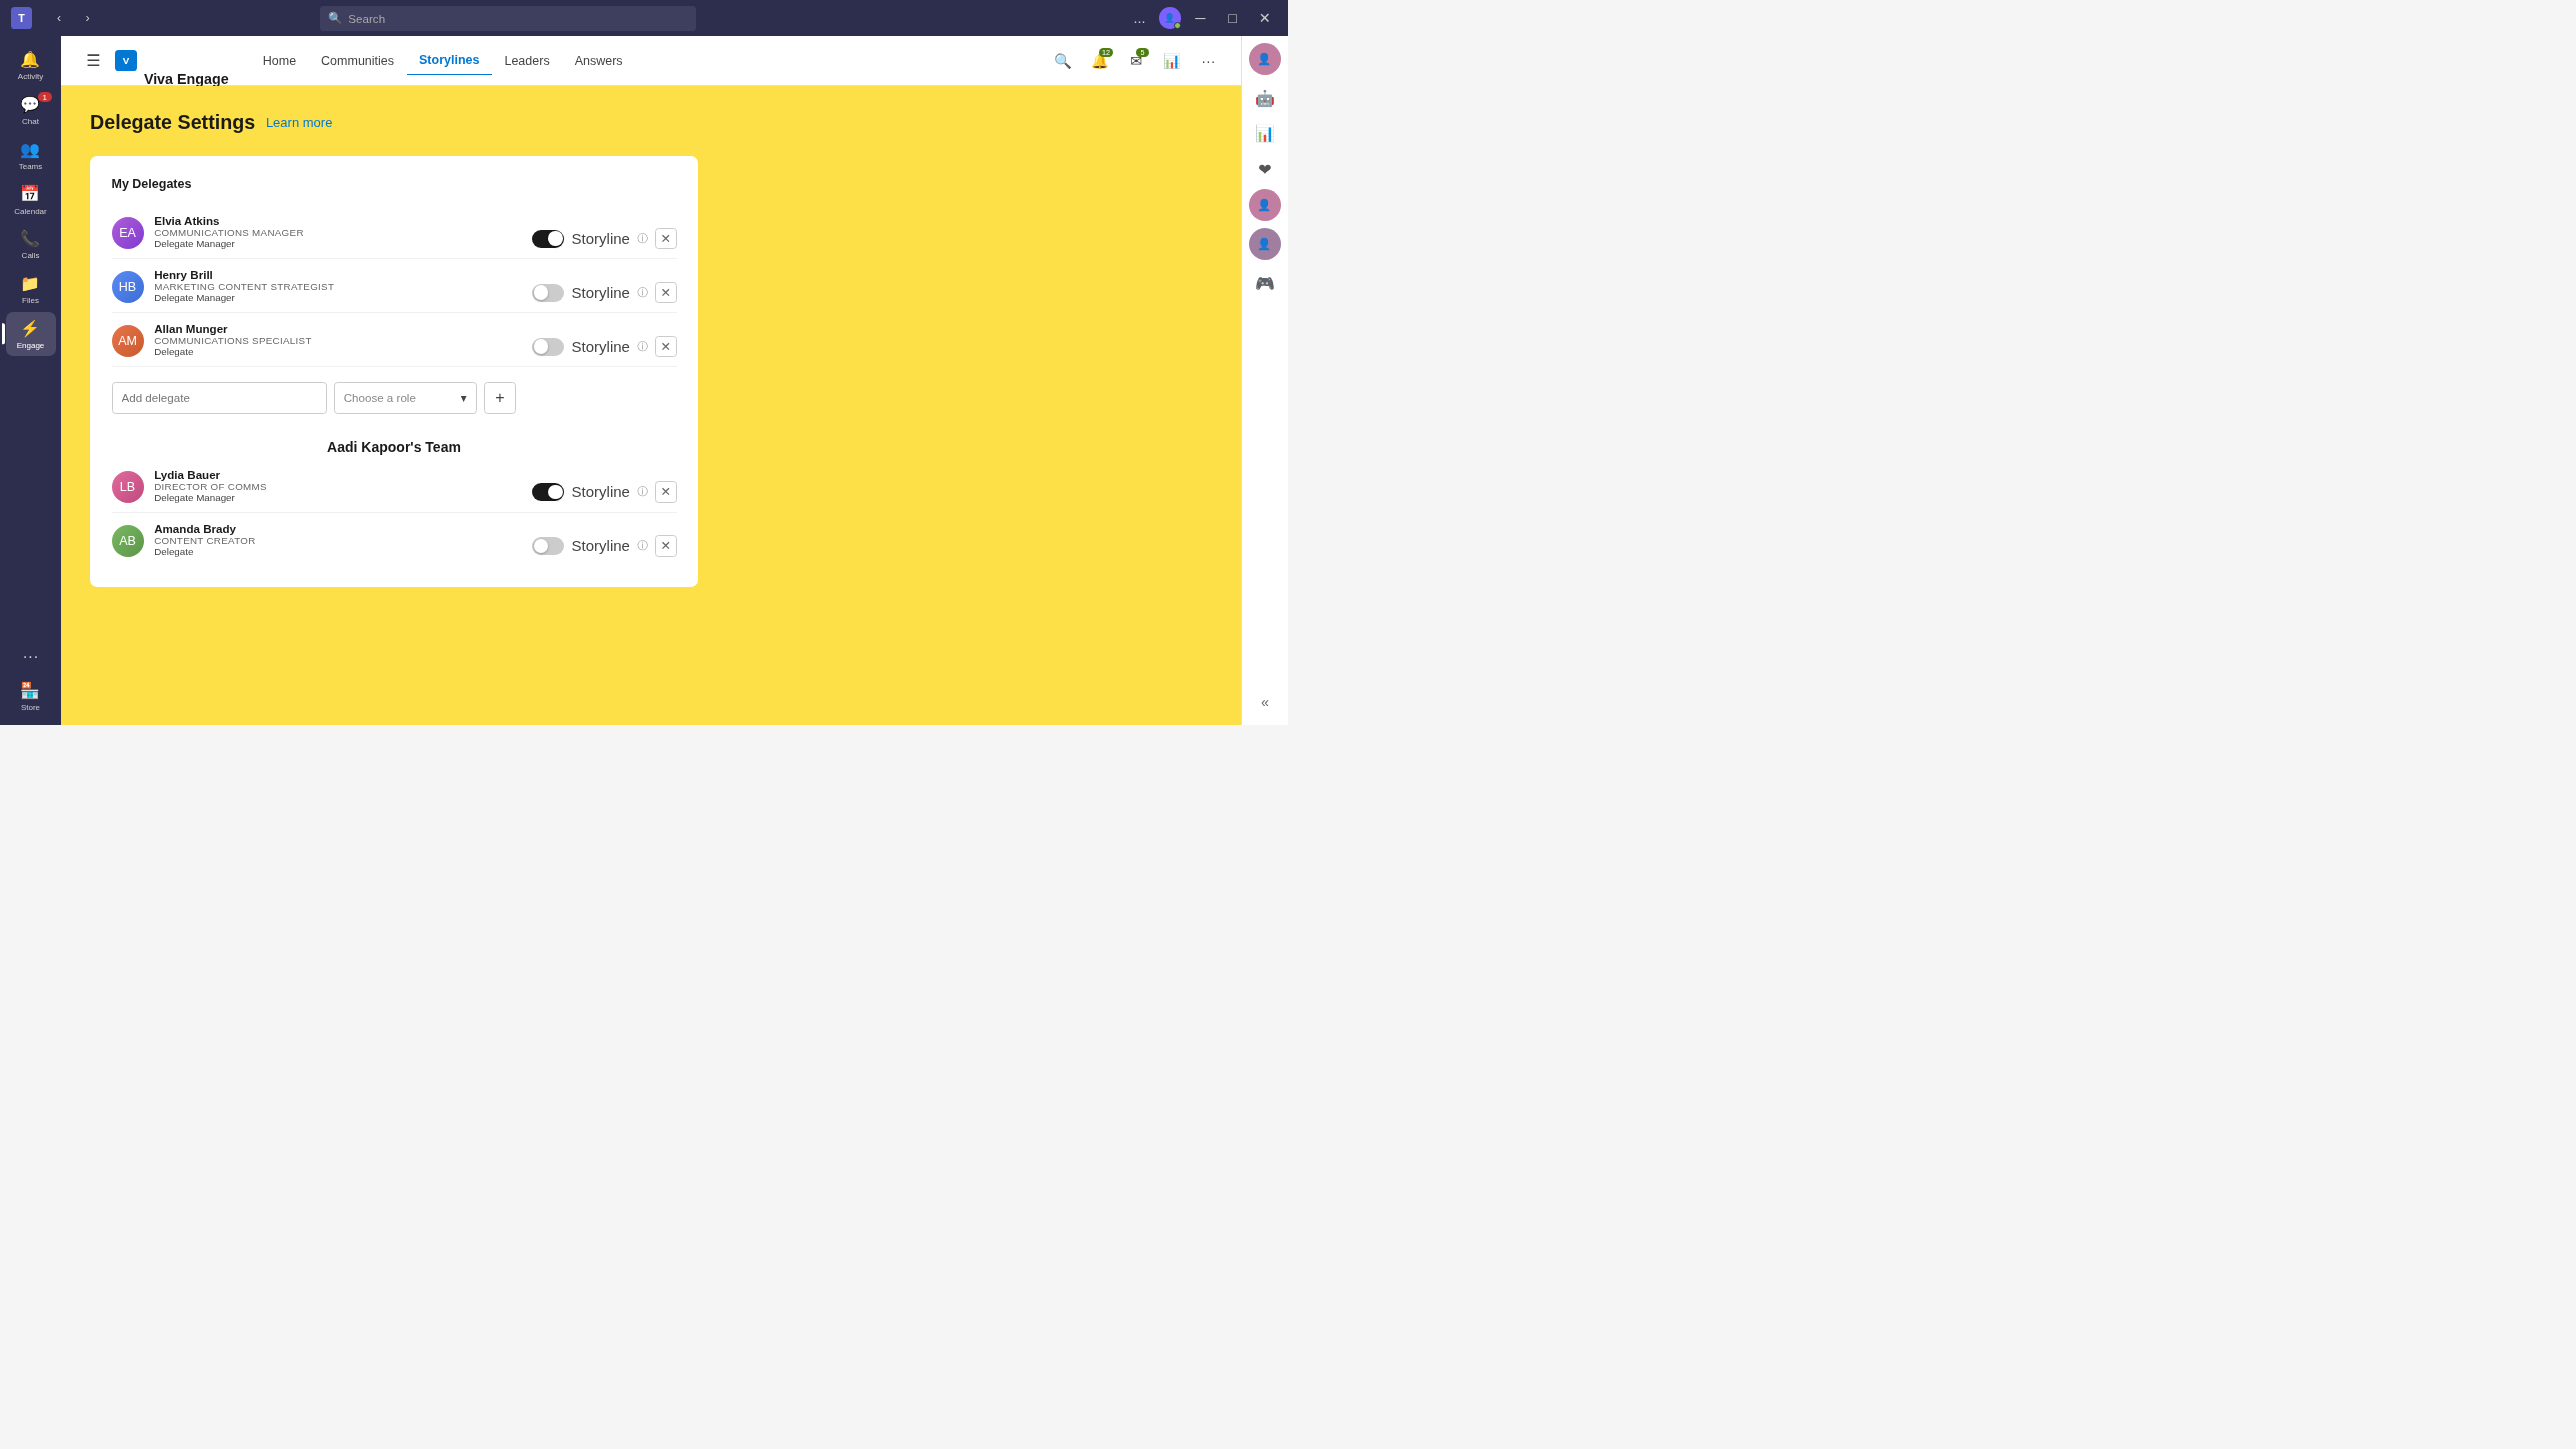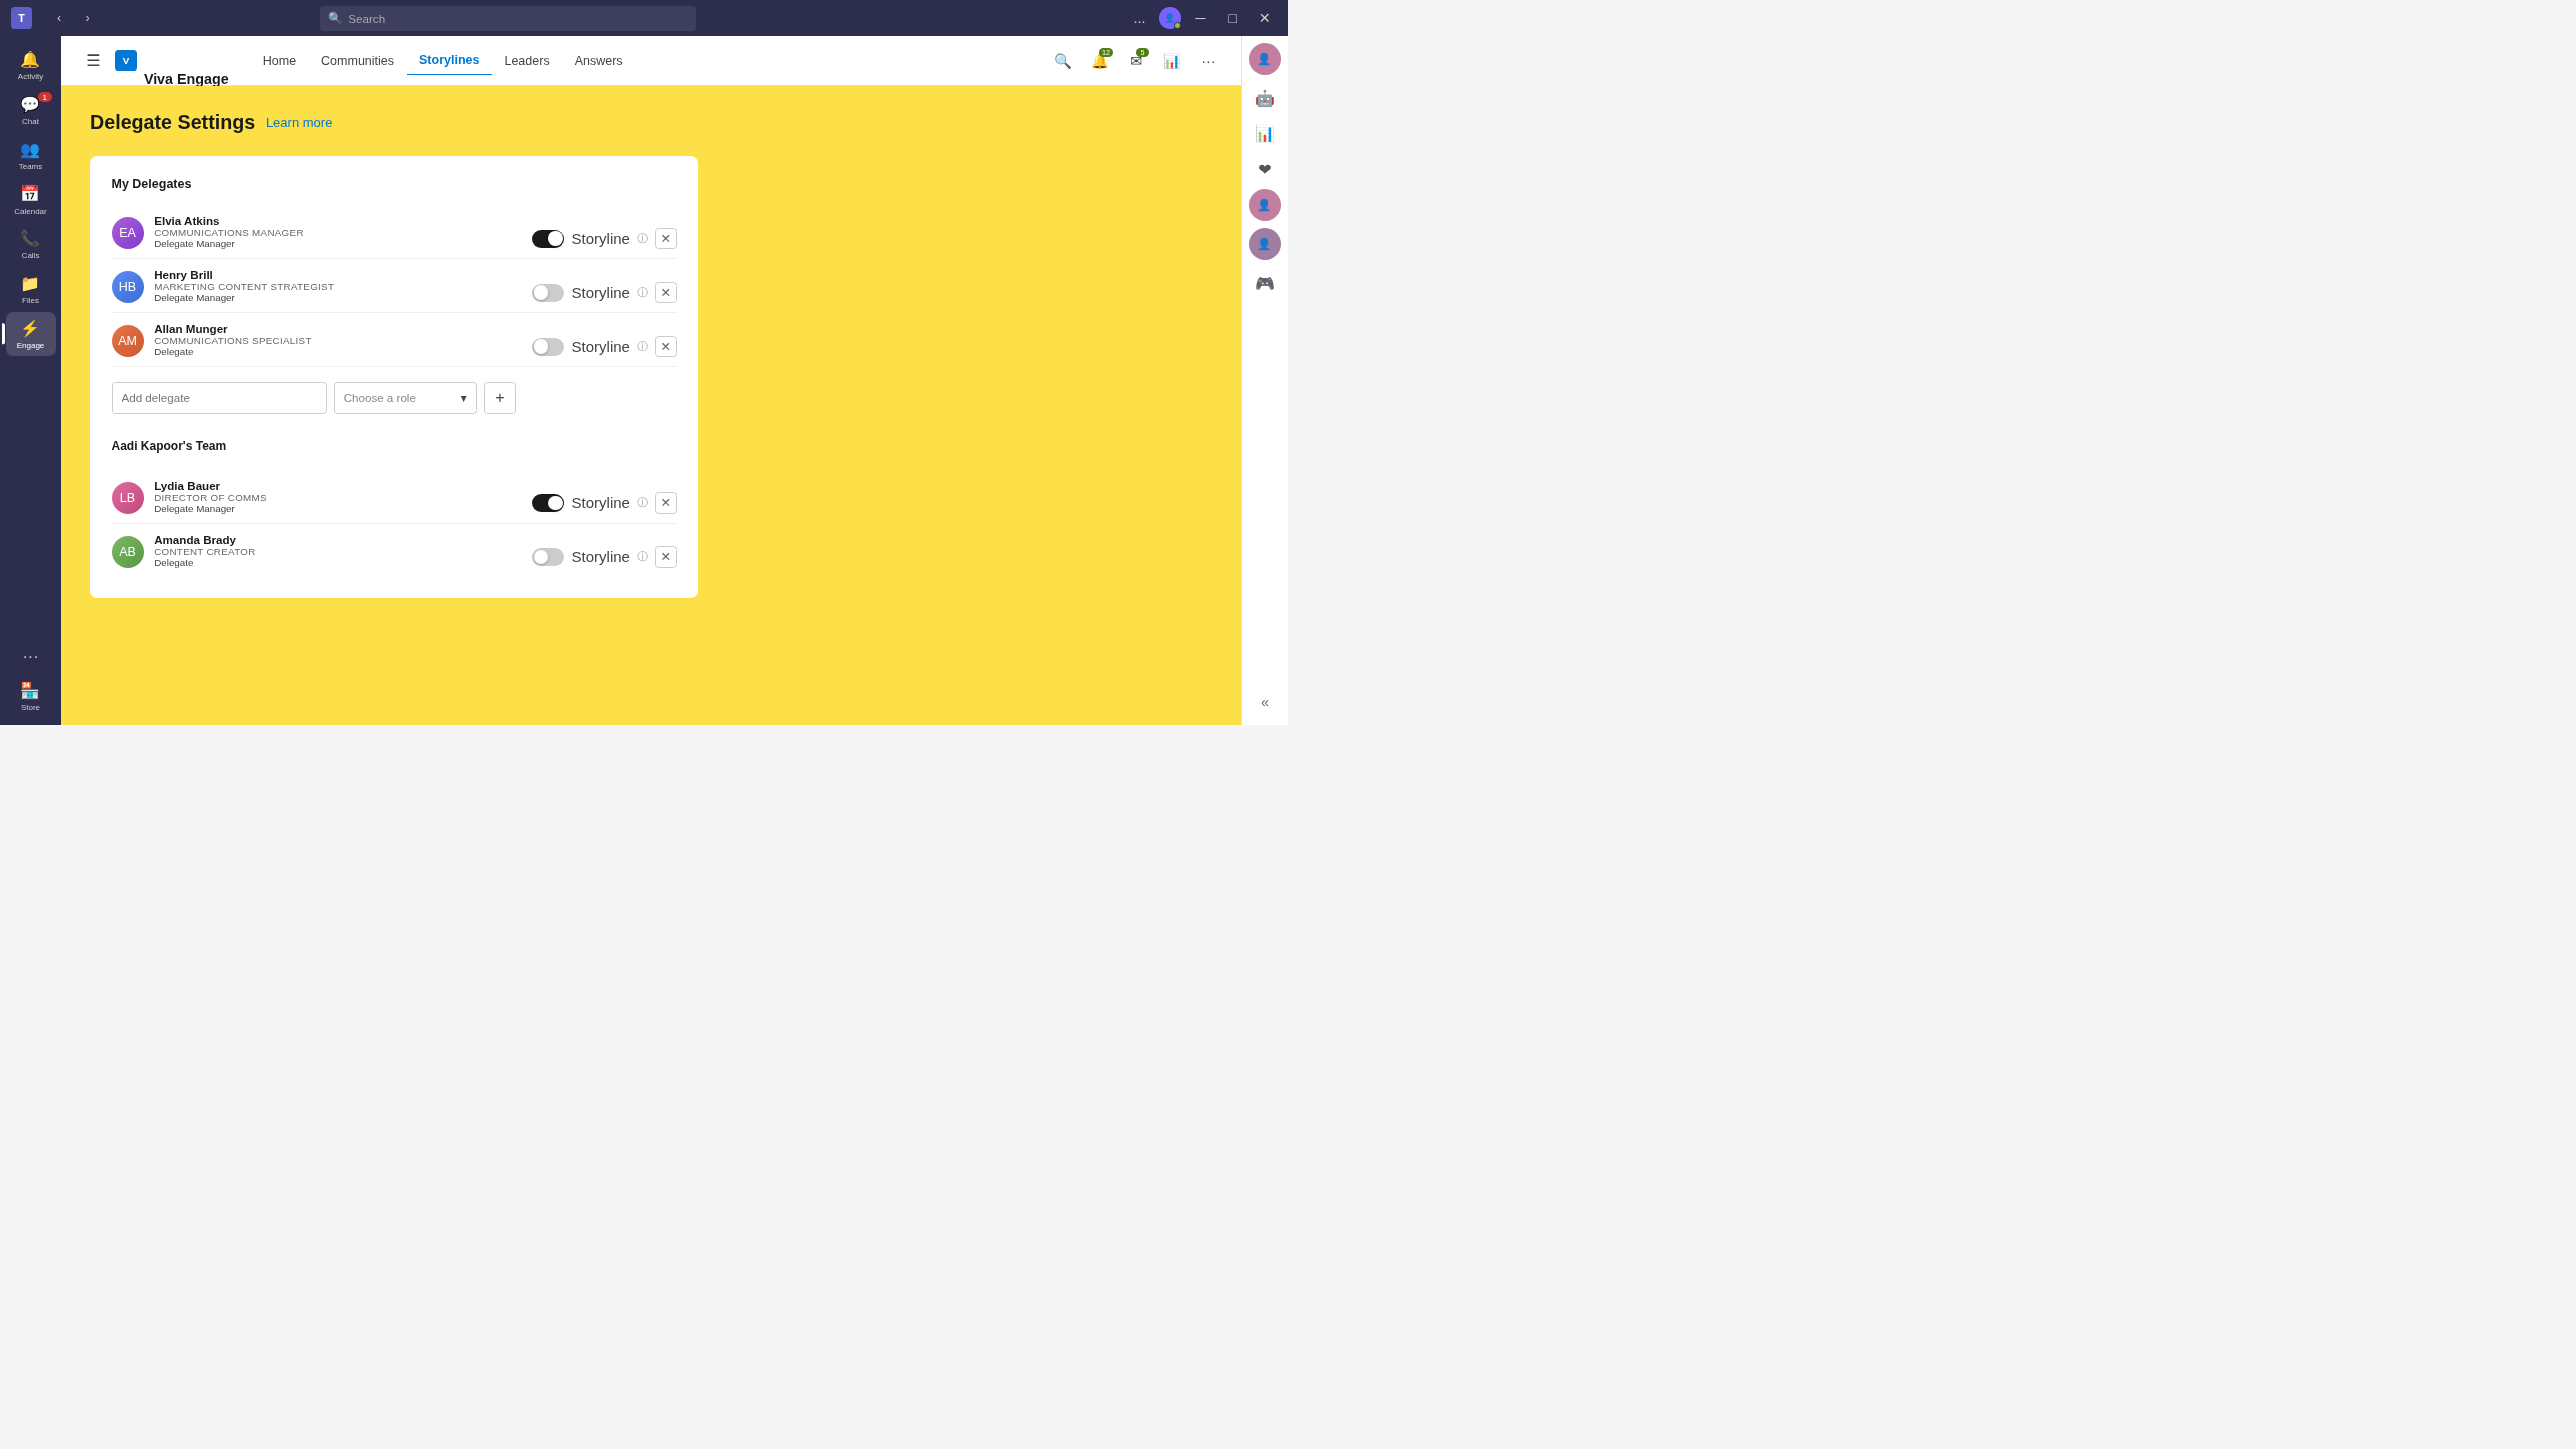--- a/index.html
+++ b/index.html
@@ -319,22 +319,23 @@
       border-radius: 3.6px;
       display: flex; align-items: center; justify-content: center;
       cursor: pointer; color: #444; font-size: 16px; background: white;
     }
 
     
     .team-section {
       margin-top: 25px;
     }
     .team-title {
-      font-size: 12px; font-weight: 600; color: #1a1a1a;
-      margin-bottom: 17px;
+      font-size: 14px; font-weight: 600; color: #1a1a1a;
+      margin-bottom: 4px;
+      text-align: center;
     }
 
     
     .right-sidebar {
       width: 47px;
       background: white;
       border-left: 0.9px solid #e0e0e0;
       display: flex;
       flex-direction: column;
       align-items: center;

